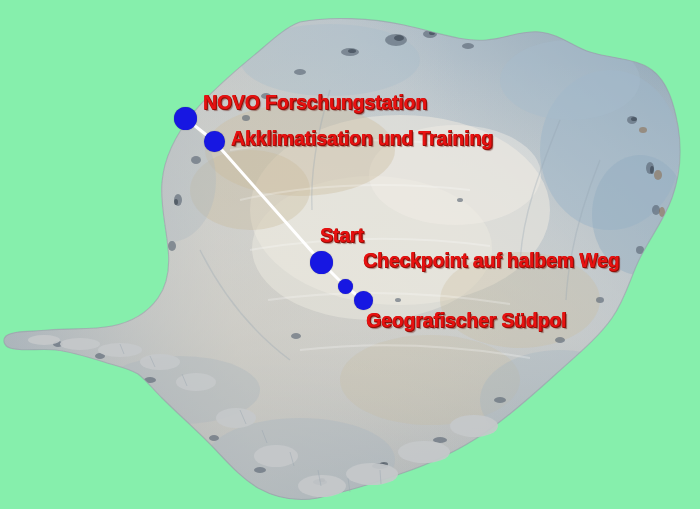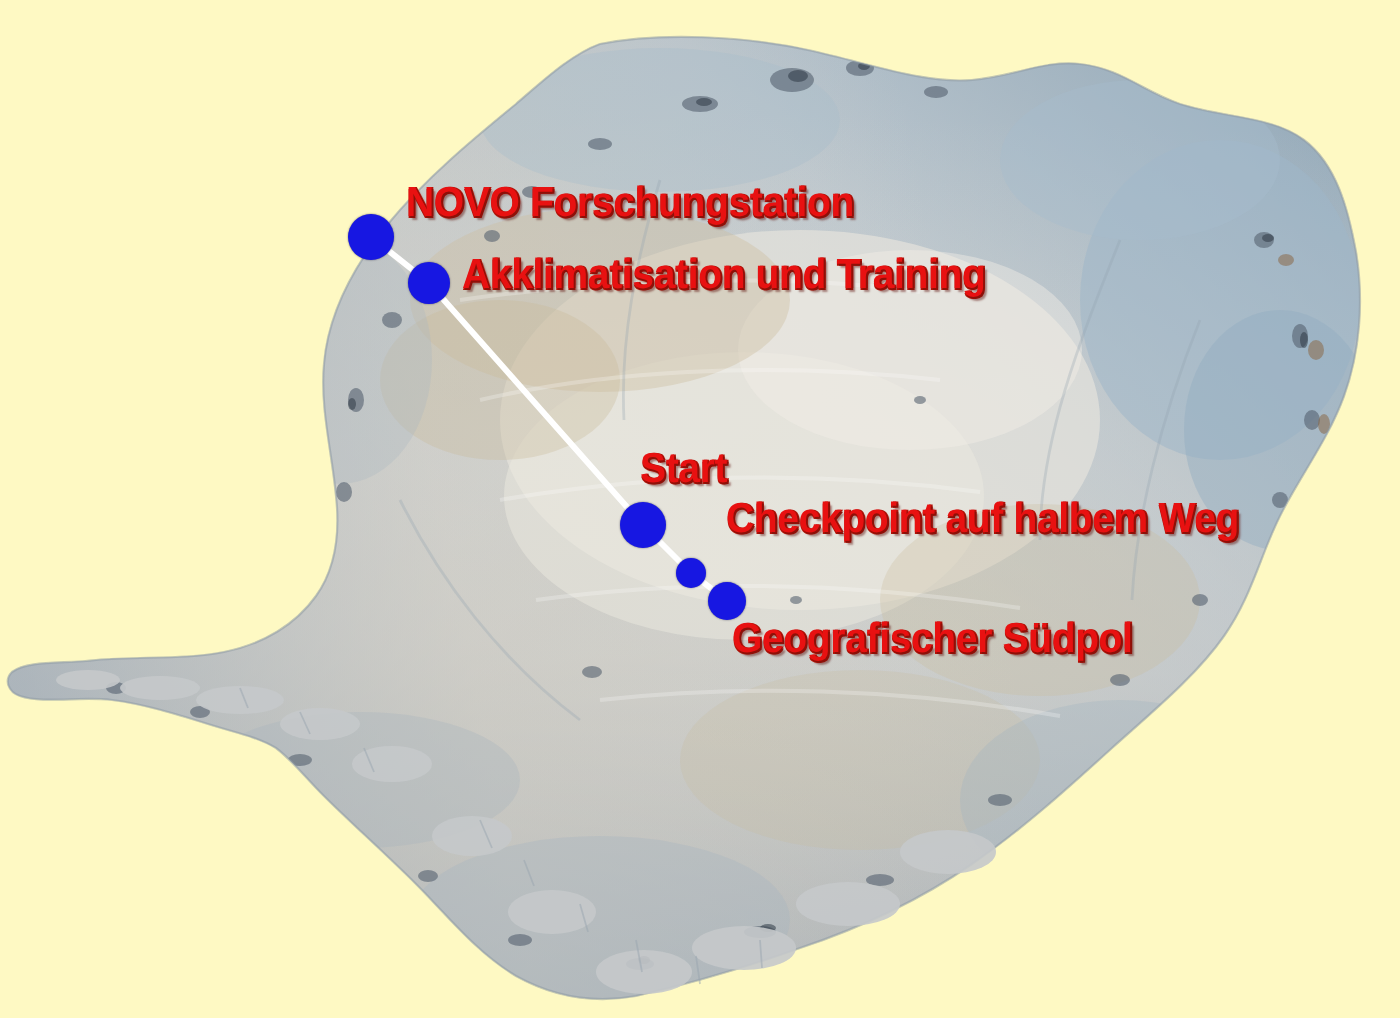--- a/index.html
+++ b/index.html
@@ -8,21 +8,21 @@
     padding: 0;
     background: #ffffff;
   }
   body {
     font-family: "Liberation Sans", sans-serif;
   }
   #map-root {
     position: relative;
     width: 700px;
     height: 509px;
-    background: #fef9c3;
+    background: #86efac;
     overflow: hidden;
   }
   #map-svg {
     position: absolute;
     left: 0;
     top: 0;
     width: 700px;
     height: 509px;
     display: block;
   }

